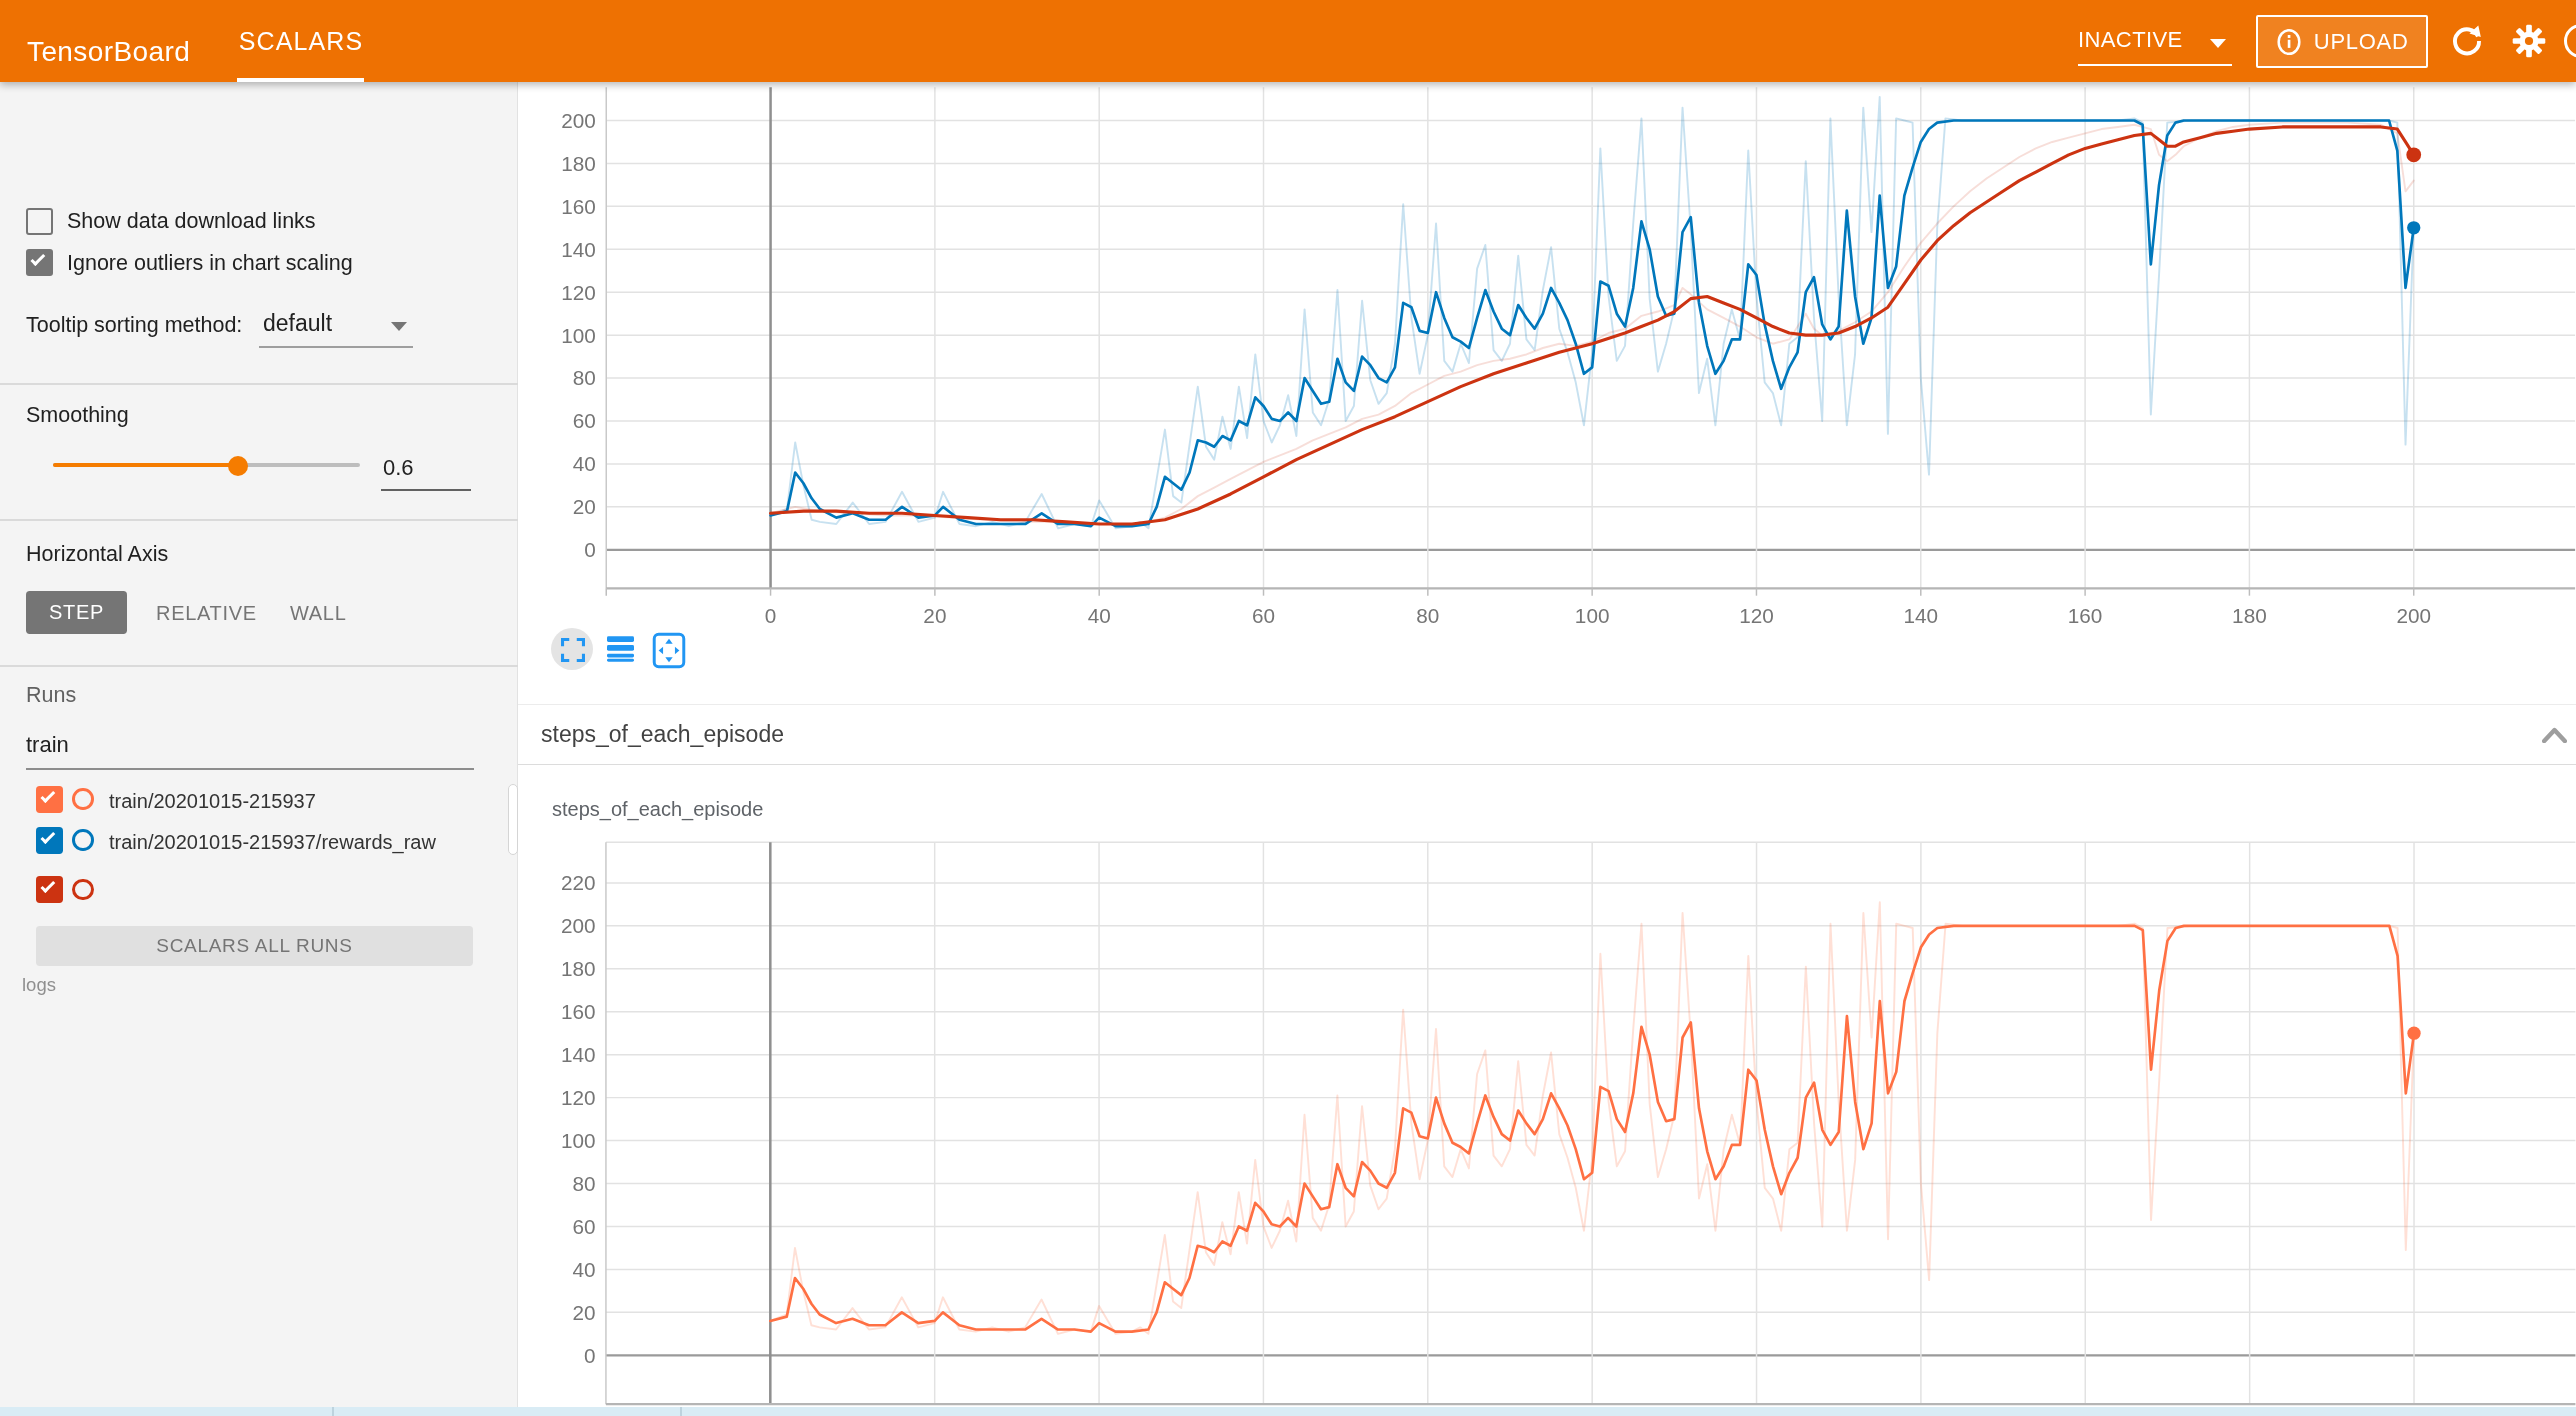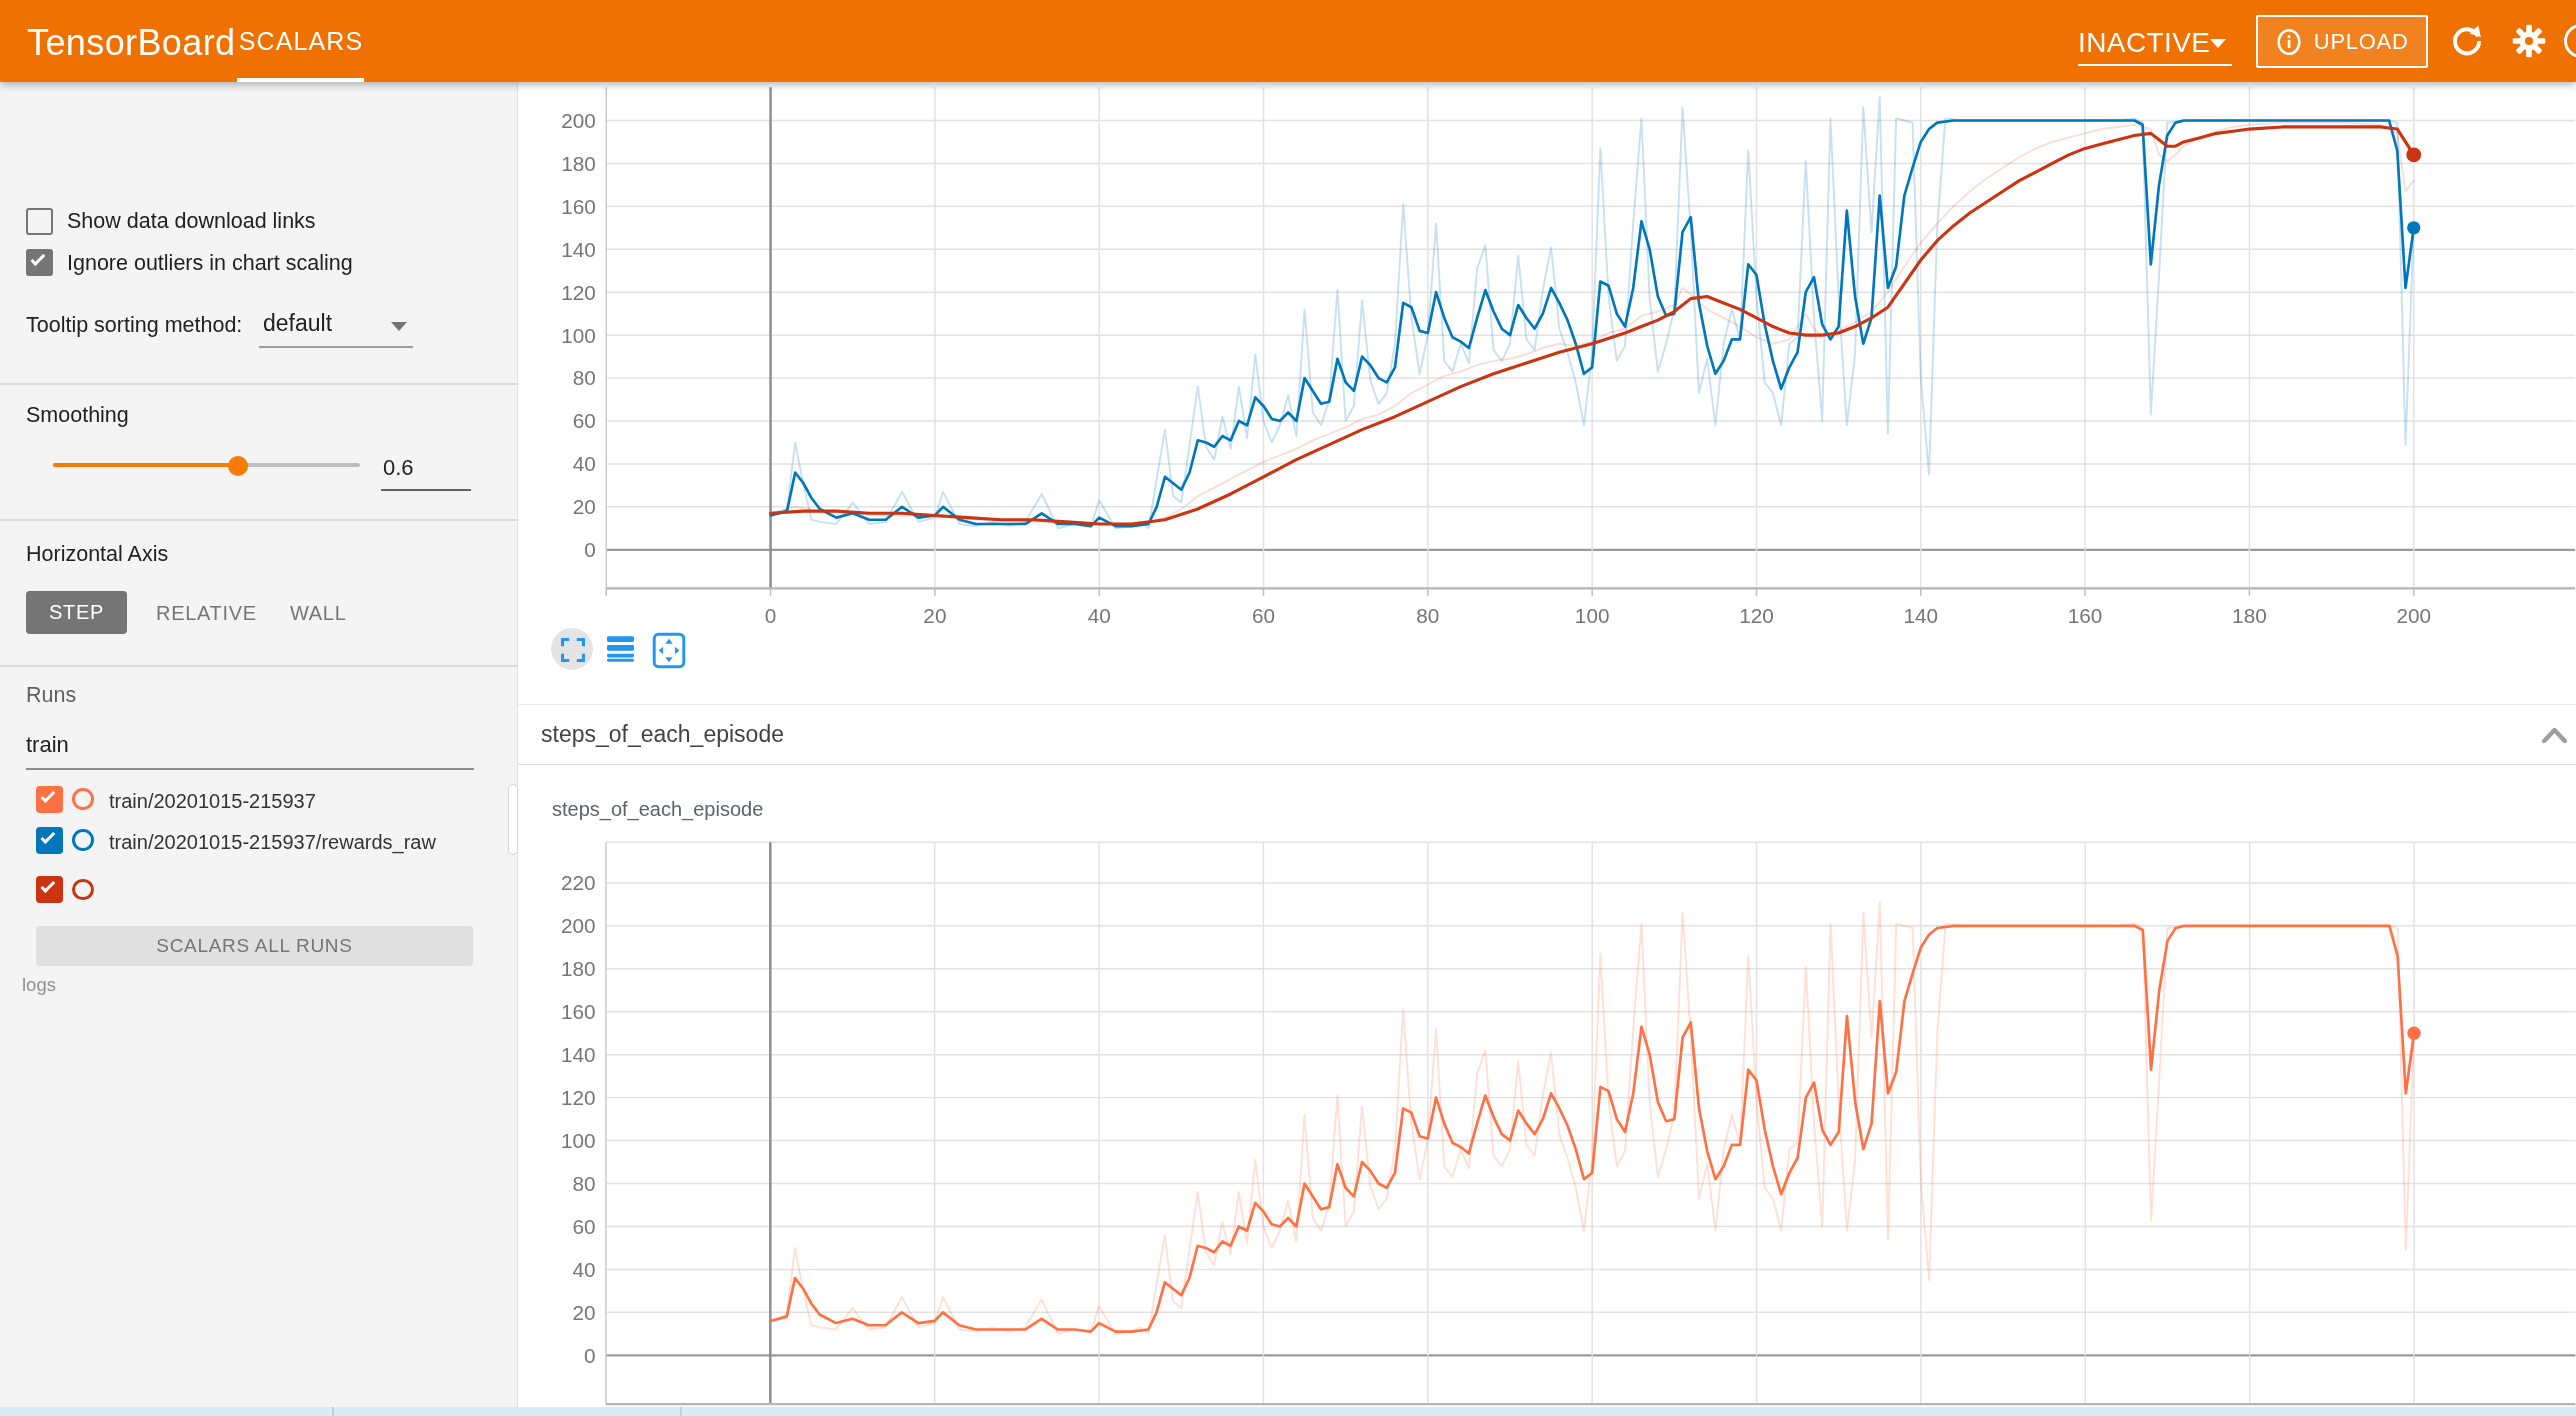--- a/index.html
+++ b/index.html
@@ -2,27 +2,27 @@
 <html style="font-size:12px"><head>
 <meta charset="utf-8">
 <style>
   * { margin:0; padding:0; box-sizing:border-box; }
   html,body { width:2576px; height:1416px; overflow:hidden; background:#fff;
     font-family:"Liberation Sans", sans-serif; }
 
   
   #header { position:absolute; left:0; top:0; width:2576px; height:82px;
     background:#ee7102; box-shadow:0 3px 7.4px rgba(0,0,0,.28); z-index:30; }
-  #logo { position:absolute; left:27px; top:22px; font-size:36px; font-weight:500; color:#fff; letter-spacing:0.4px; }
+  #logo { position:absolute; left:27px; top:36px; font-size:28px; font-weight:500; color:#fff; letter-spacing:0.4px; }
   #tab-scalars { position:absolute; left:236px; top:0; width:130px; height:82px;
     display:flex; align-items:center; justify-content:center;
     color:#fff; font-size:25px; font-weight:500; letter-spacing:1.1px; cursor:pointer; }
   #tab-underline { position:absolute; left:237px; top:78px; width:127px; height:4.4px; background:#fff; }
   #status-select { position:absolute; left:2078px; top:27px; width:156px; height:33px; color:#fff;
-    font-size:28px; letter-spacing:0.4px; cursor:pointer; }
+    font-size:22px; letter-spacing:0.4px; cursor:pointer; }
   #status-underline { position:absolute; left:2078px; top:64px; width:154px; height:2.2px; background:#fff; }
   .caret-down-white { position:absolute; left:132px; top:12px; width:0; height:0;
     border-left:8.1px solid transparent; border-right:8.1px solid transparent; border-top:9.6px solid #fff; }
   #upload-btn { position:absolute; left:2256px; top:15px; width:172px; height:53px;
     border:2.2px solid #fff; border-radius:2px; background:rgba(255,255,255,.12);
     display:flex; align-items:center; justify-content:center; gap:10.4px; color:#fff;
     font-size:22px; font-weight:500; letter-spacing:0.7px; cursor:pointer; }
   .hdr-icon { position:absolute; top:24.4px; width:34px; height:34px; cursor:pointer; }
   #help-icon { position:absolute; left:2564px; top:24px; width:34px; height:34px;
     border:3px solid #fff; border-radius:50%; }

